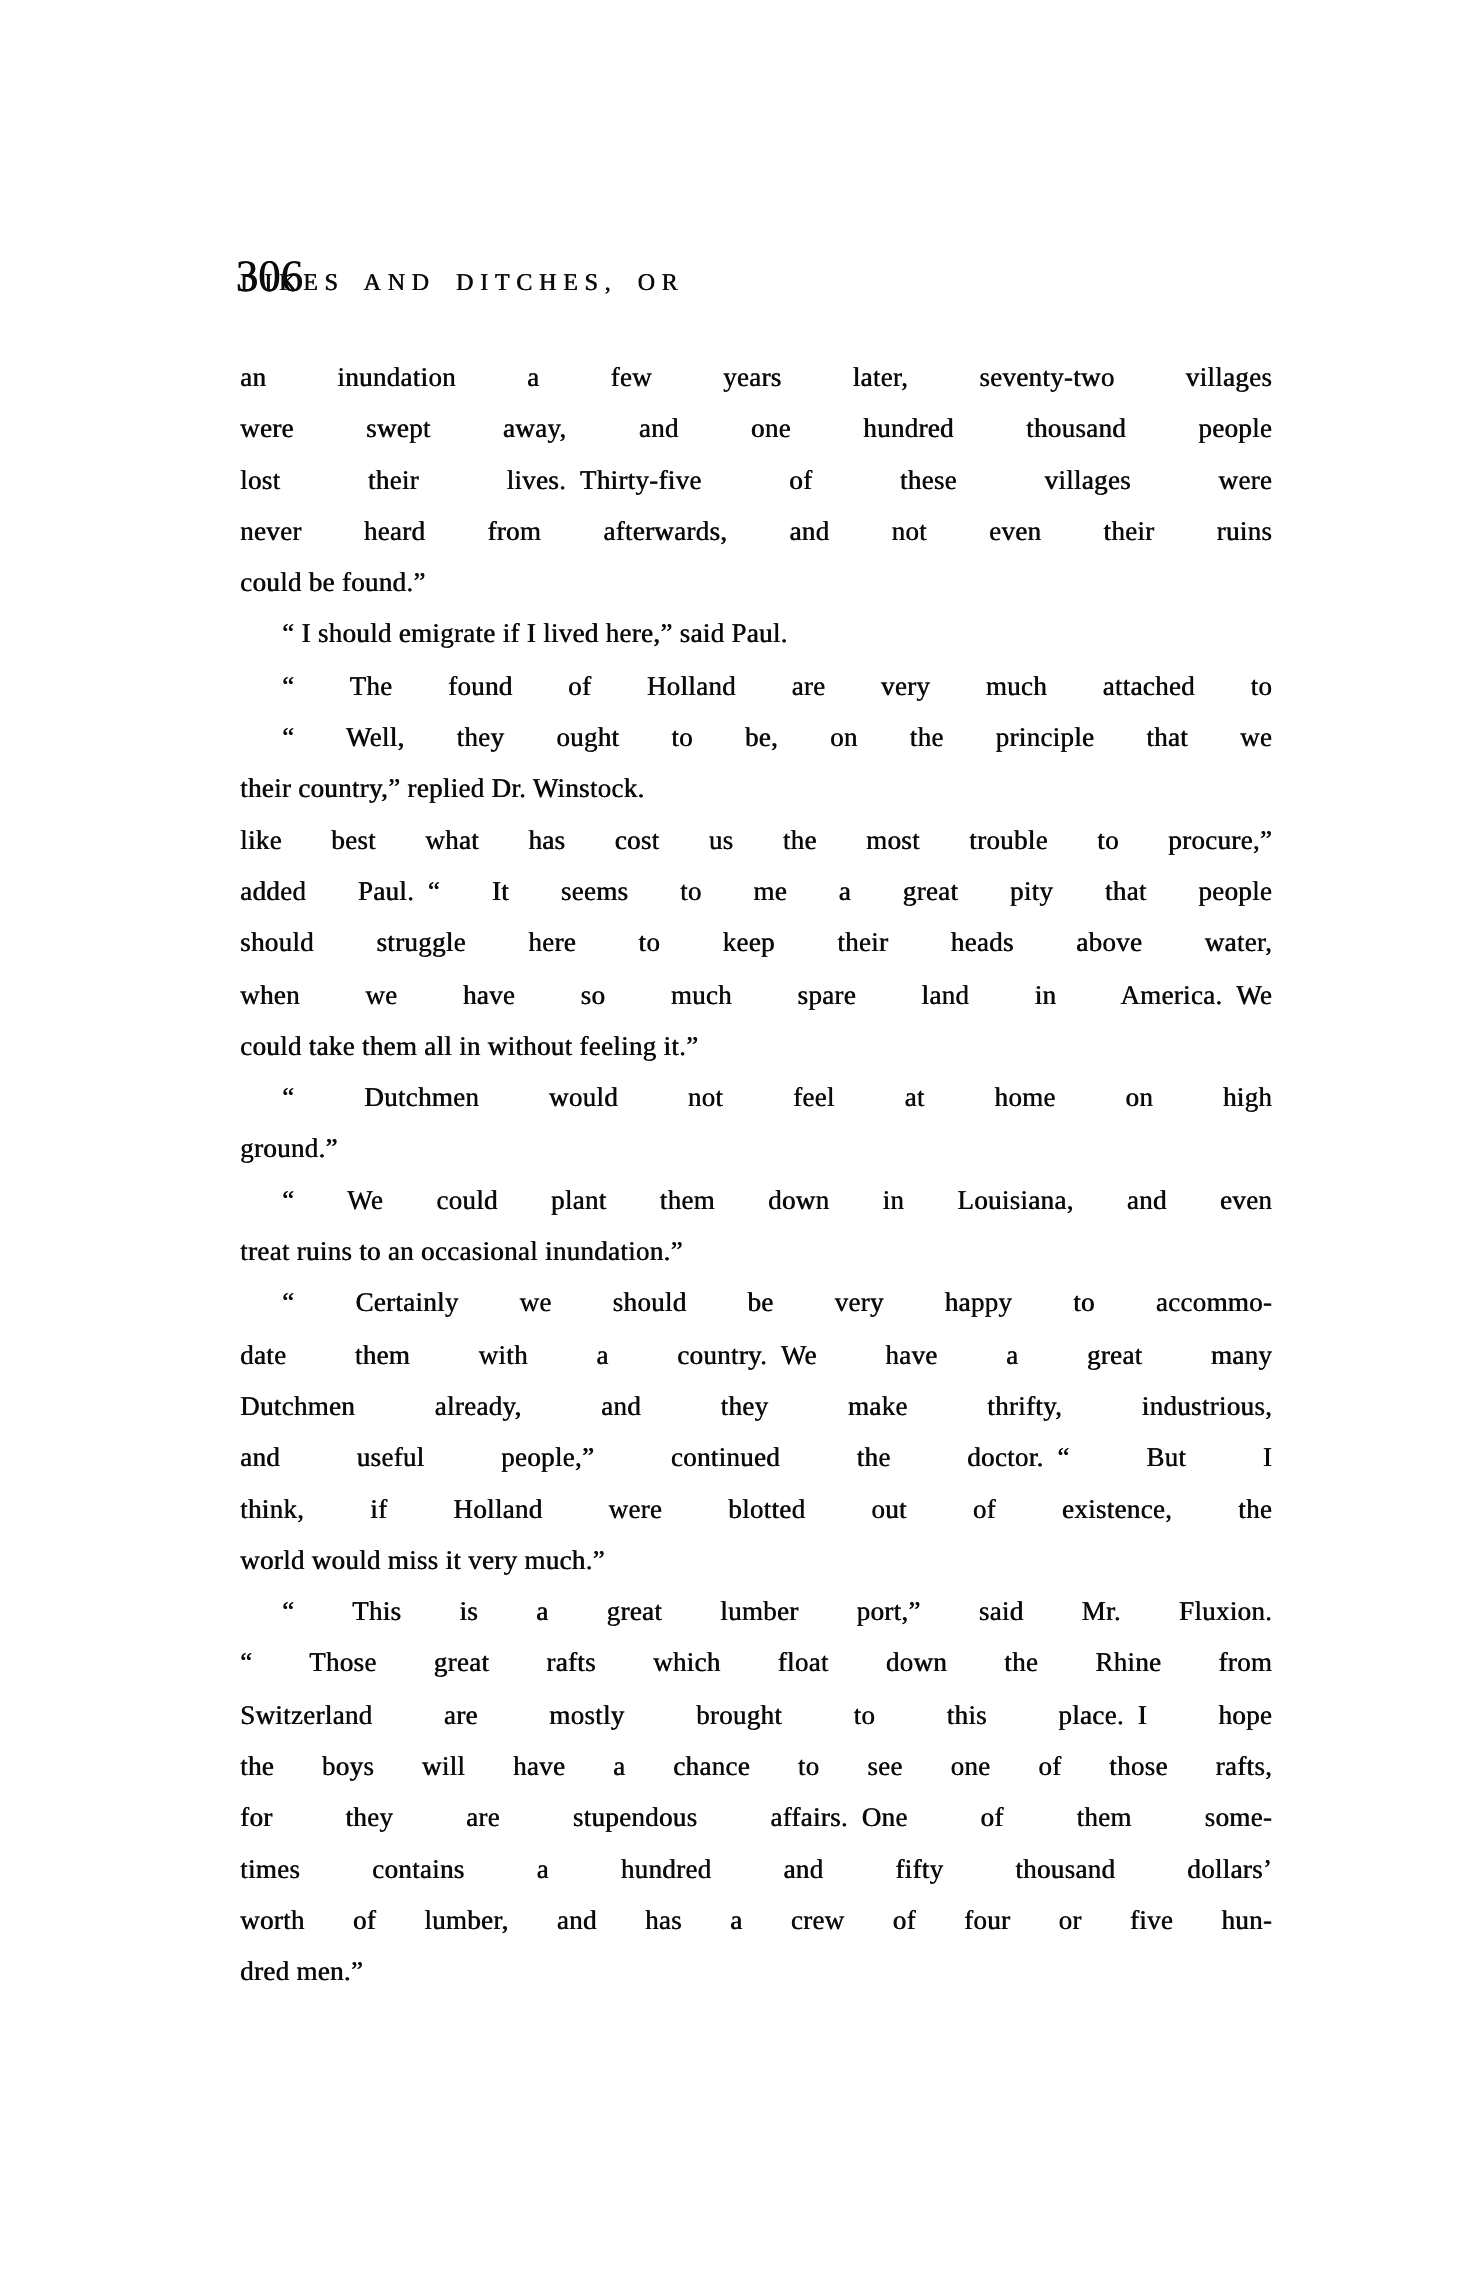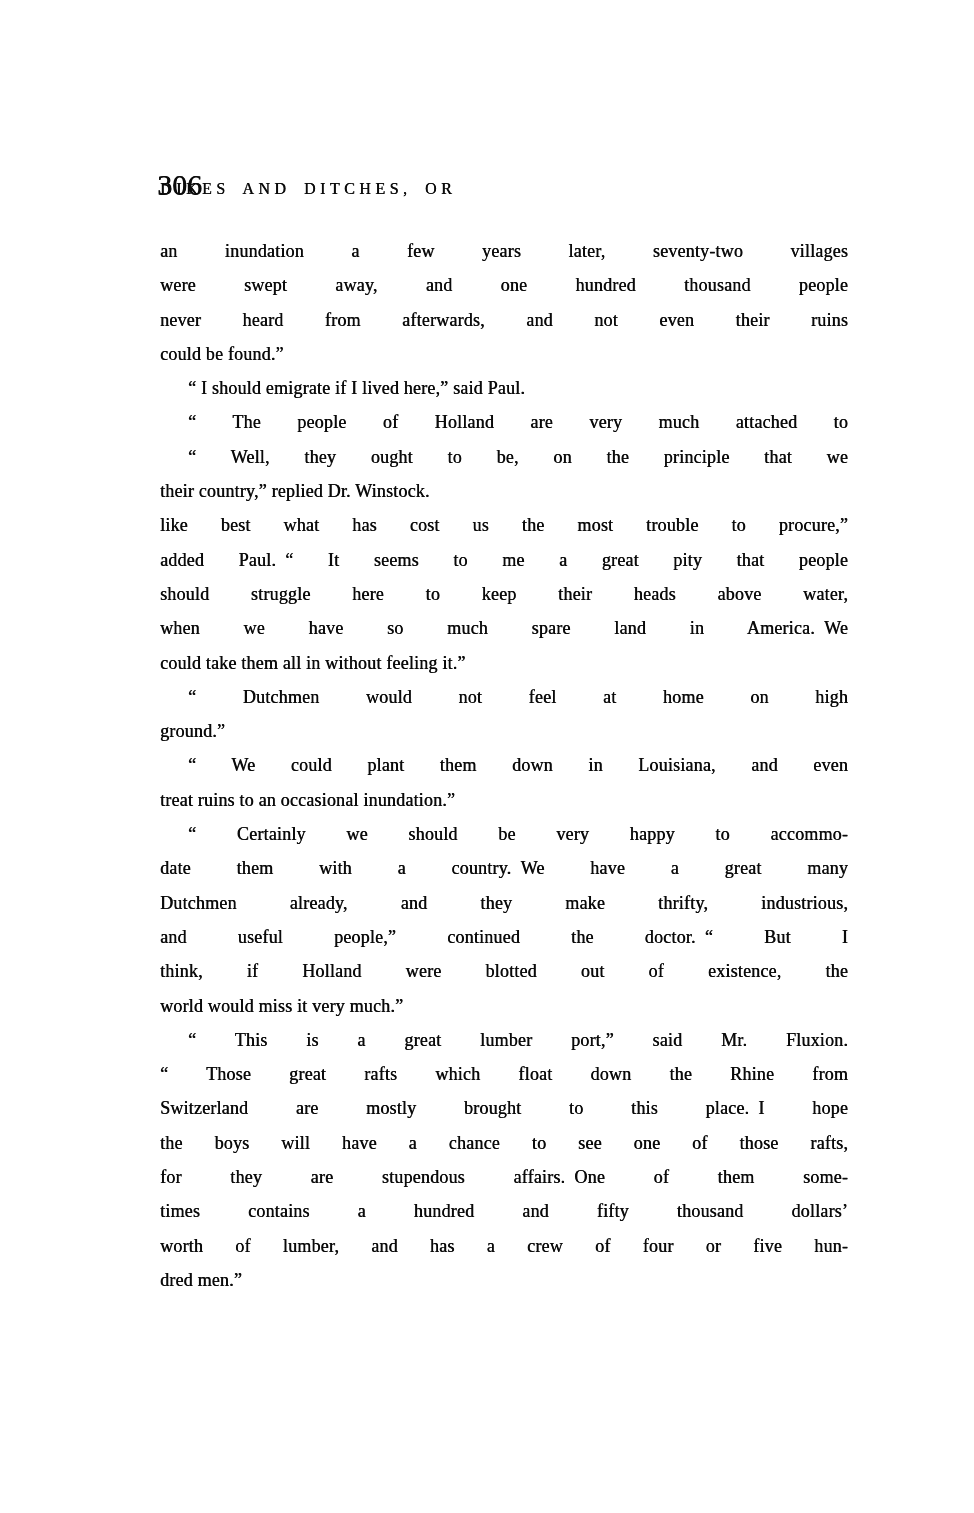--- a/index.html
+++ b/index.html
@@ -69,24 +69,25 @@
 
 <div class="page">
 
   <span class="page-number">306</span>
 
   <div class="running-head">DIKES AND DITCHES, OR</div>
 
   <div class="body-text" id="body-text">
       <div class="line">an inundation a few years later, seventy-two villages</div>
       <div class="line">were swept away, and one hundred thousand people</div>
+      <div class="line">lost their lives. Thirty-five of these villages were</div>
       <div class="line">never heard from afterwards, and not even their ruins</div>
       <div class="line last">could be found.”</div>
       <div class="line last indent">“ I should emigrate if I lived here,” said Paul.</div>
-      <div class="line indent">“ The people of Holland are very much attached to</div>
+      <div class="line indent">“ The found of Holland are very much attached to</div>
       <div class="line indent">“ Well, they ought to be, on the principle that we</div>
       <div class="line last">their country,” replied Dr. Winstock.</div>
       <div class="line">like best what has cost us the most trouble to procure,”</div>
       <div class="line">added Paul. “ It seems to me a great pity that people</div>
       <div class="line">should struggle here to keep their heads above water,</div>
       <div class="line">when we have so much spare land in America. We</div>
       <div class="line last">could take them all in without feeling it.”</div>
       <div class="line indent">“ Dutchmen would not feel at home on high</div>
       <div class="line last">ground.”</div>
       <div class="line indent">“ We could plant them down in Louisiana, and even</div>

